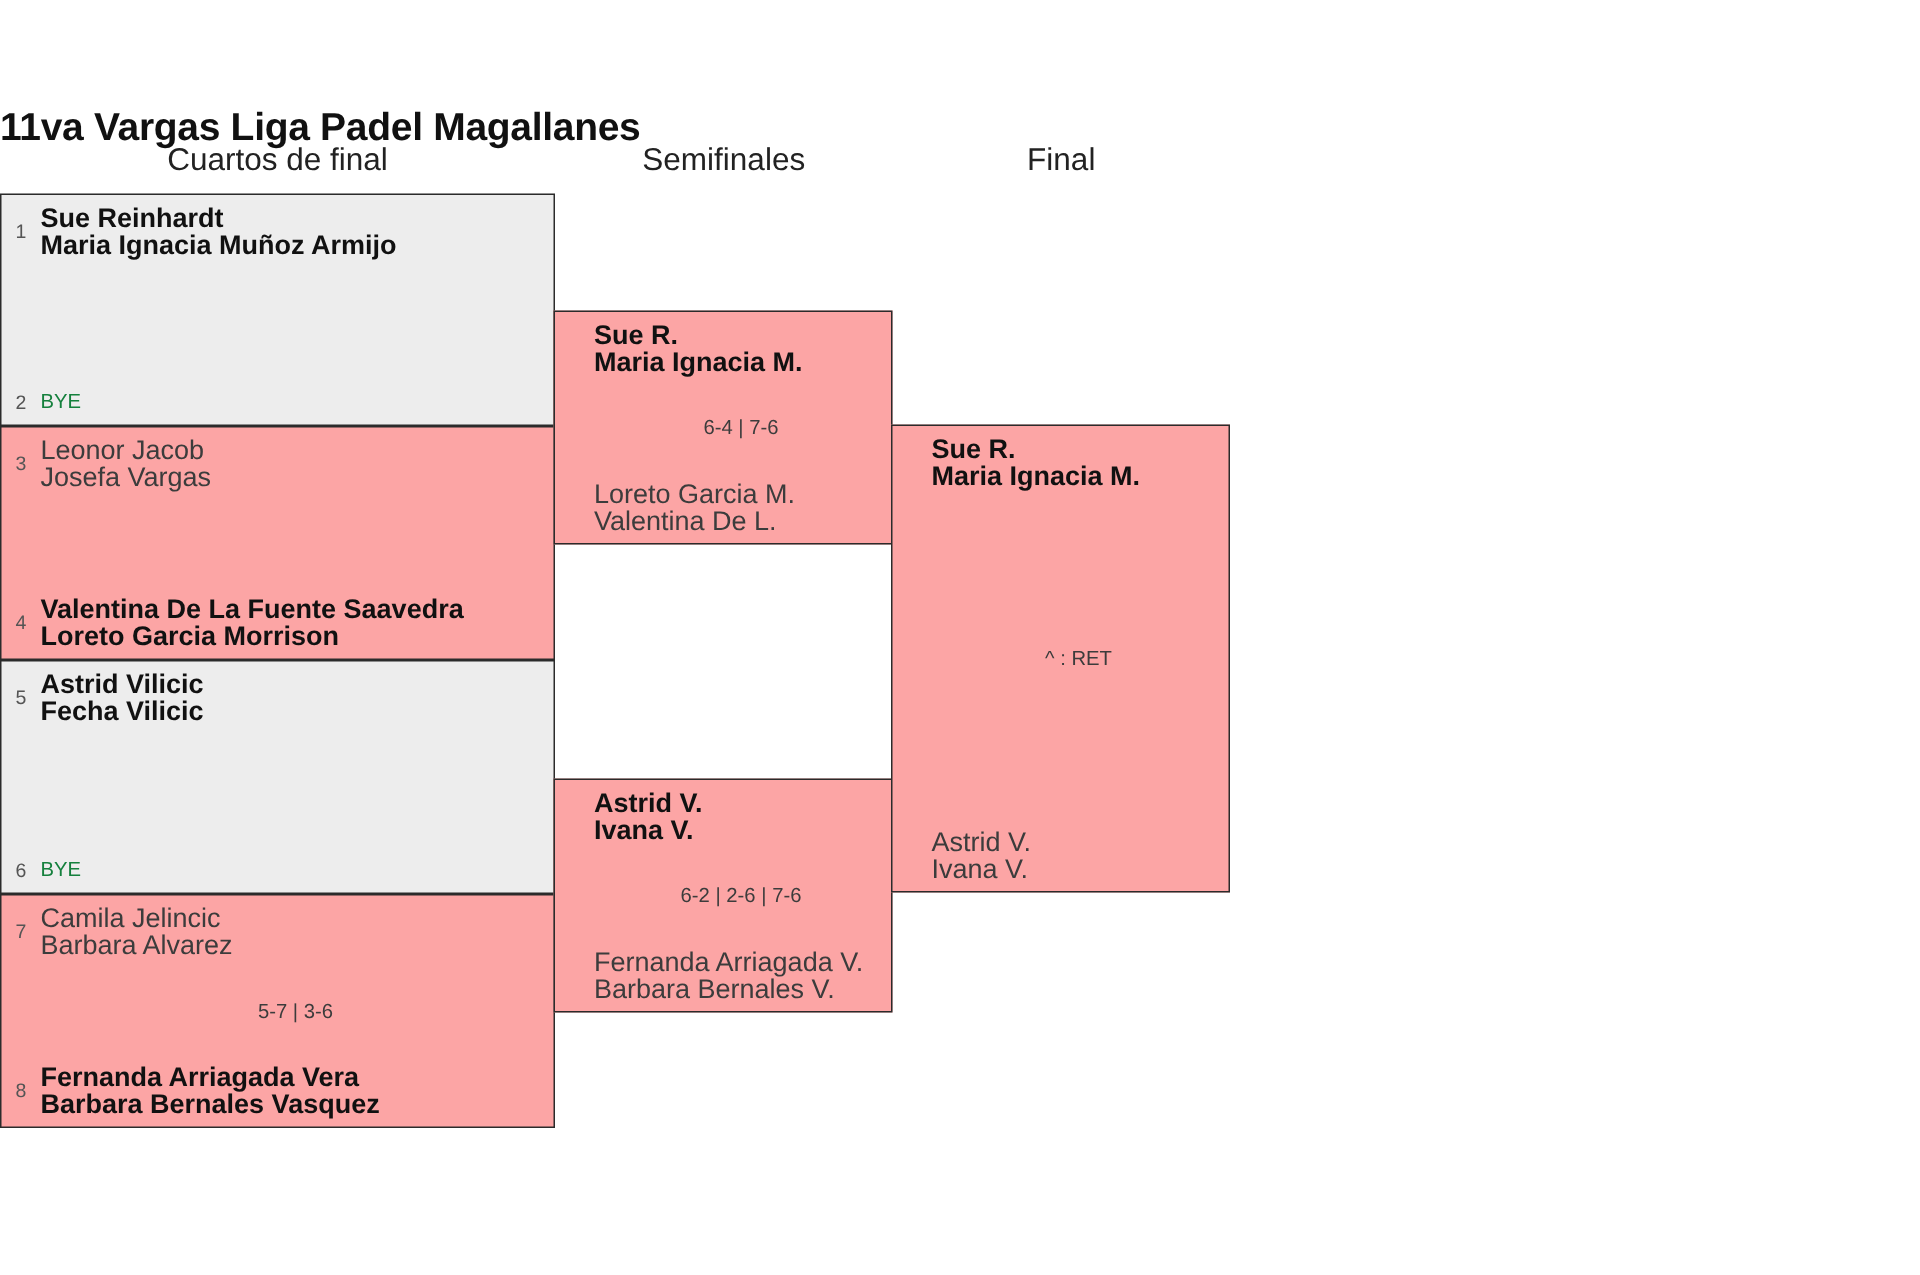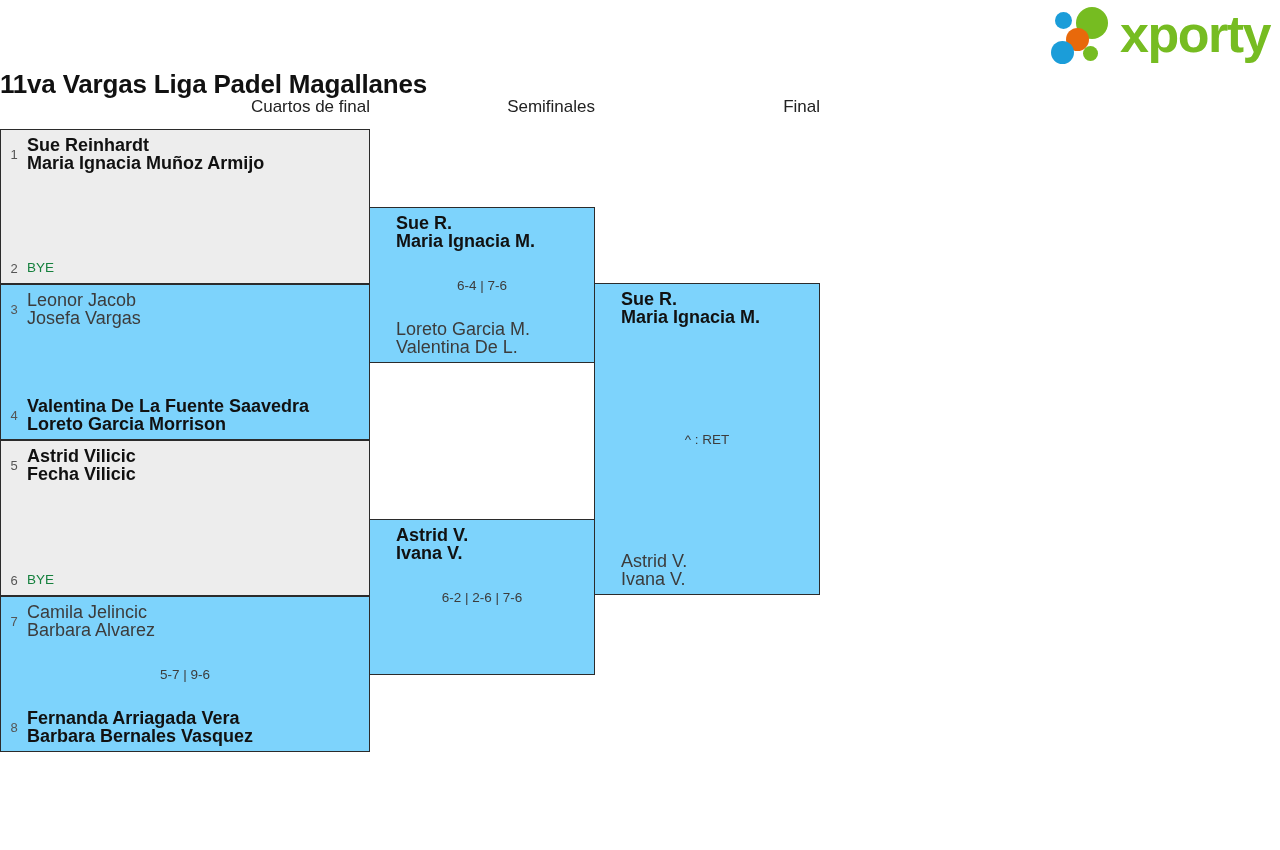--- a/index.html
+++ b/index.html
@@ -36,34 +36,34 @@
   .dot-green-sm  { left: 33px; top: 41px; width: 15px; height: 15px; background: #76bc21; }
   .logo-word {
     position: absolute; left: 70px; top: -2px;
     font-size: 52px; line-height: 62px; font-weight: 700;
     color: #76bc21; letter-spacing: -1.5px;
   }
 
   
   .round-head {
     position: absolute; top: 95px;
-    font-size: 17px; line-height: 24px; color: #222222;
-    text-align: right; white-space: nowrap;
+    font-size: 21px; line-height: 24px; color: #222222;
+    text-align: center; white-space: nowrap;
   }
   .rh-0 { left: 0px;   width: 370px; }
   .rh-1 { left: 370px; width: 225px; }
   .rh-2 { left: 595px; width: 225px; }
 
   
   .bracket { position: absolute; left: 0; top: 129px; width: 840px; height: 630px; }
 
   .match {
     position: absolute;
     border: 1px solid #2b2b2b;
-    background: #7dd3fc;
+    background: #fca5a5;
   }
   .match.bye-block { background: #ededed; }
 
   .slot { position: absolute; left: 0; width: 100%; }
   .slot-top { top: 6px; }
   .slot-bot { bottom: 6px; }
 
   .seed {
     position: absolute; left: 6px; top: 50%;
     transform: translateY(-50%);
@@ -73,47 +73,37 @@
   .names {
     margin-left: 26px; padding-right: 8px;
     font-size: 18px; line-height: 18px; color: #3c3c3c;
     white-space: nowrap;
   }
   .names.winner { font-weight: 700; color: #111111; }
   .names.bye { font-size: 13.5px; color: #15803d; }
   .name-line { display: block; }
 
   .score {
-    position: absolute; left: 0; width: 100%;
+    position: absolute; left: 12px; width: 100%;
     top: 50%; transform: translateY(-50%);
     text-align: center;
     font-size: 13.5px; color: #3c3c3c; white-space: nowrap;
   }
 </style>
 </head>
 <body>
 
 <div id="root">
 
   <div class="header">
     <div class="title-block">
       <span class="title-line">11va Vargas Liga Padel Magallanes</span>
       <span class="title-line">Fase final. 6ta Damas</span>
     </div>
 
-    <div class="logo">
-      <div class="logo-dots">
-        <span class="dot dot-green-big"></span>
-        <span class="dot dot-blue-top"></span>
-        <span class="dot dot-orange"></span>
-        <span class="dot dot-blue-low"></span>
-        <span class="dot dot-green-sm"></span>
-      </div>
-      <div class="logo-word">xporty</div>
-    </div>
   </div>
 
   <div class="round-head rh-0">Cuartos de final</div>
   <div class="round-head rh-1">Semifinales</div>
   <div class="round-head rh-2">Final</div>
 
   <div class="bracket">
 
     <div class="match bye-block" style="left:0px; top:0px; width:370px; height:155px;">
       <div class="slot slot-top">
@@ -167,21 +157,21 @@
     </div>
 
     <div class="match" style="left:0px; top:467px; width:370px; height:156px;">
       <div class="slot slot-top">
         <span class="seed">7</span>
         <div class="names">
           <span class="name-line">Camila Jelincic</span>
           <span class="name-line">Barbara Alvarez</span>
         </div>
       </div>
-      <div class="score">5-7 | 9-6</div>
+      <div class="score">5-7 | 3-6</div>
       <div class="slot slot-bot">
         <span class="seed">8</span>
         <div class="names winner">
           <span class="name-line">Fernanda Arriagada Vera</span>
           <span class="name-line">Barbara Bernales Vasquez</span>
         </div>
       </div>
     </div>
 
     <div class="match" style="left:369px; top:78px; width:226px; height:156px;">
@@ -204,20 +194,27 @@
 
     <div class="match" style="left:369px; top:390px; width:226px; height:156px;">
       <div class="slot slot-top">
         <span class="seed"></span>
         <div class="names winner">
           <span class="name-line">Astrid V.</span>
           <span class="name-line">Ivana V.</span>
         </div>
       </div>
       <div class="score">6-2 | 2-6 | 7-6</div>
+      <div class="slot slot-bot">
+        <span class="seed"></span>
+        <div class="names">
+          <span class="name-line">Fernanda Arriagada V.</span>
+          <span class="name-line">Barbara Bernales V.</span>
+        </div>
+      </div>
     </div>
 
     <div class="match" style="left:594px; top:154px; width:226px; height:312px;">
       <div class="slot slot-top">
         <span class="seed"></span>
         <div class="names winner">
           <span class="name-line">Sue R.</span>
           <span class="name-line">Maria Ignacia M.</span>
         </div>
       </div>

